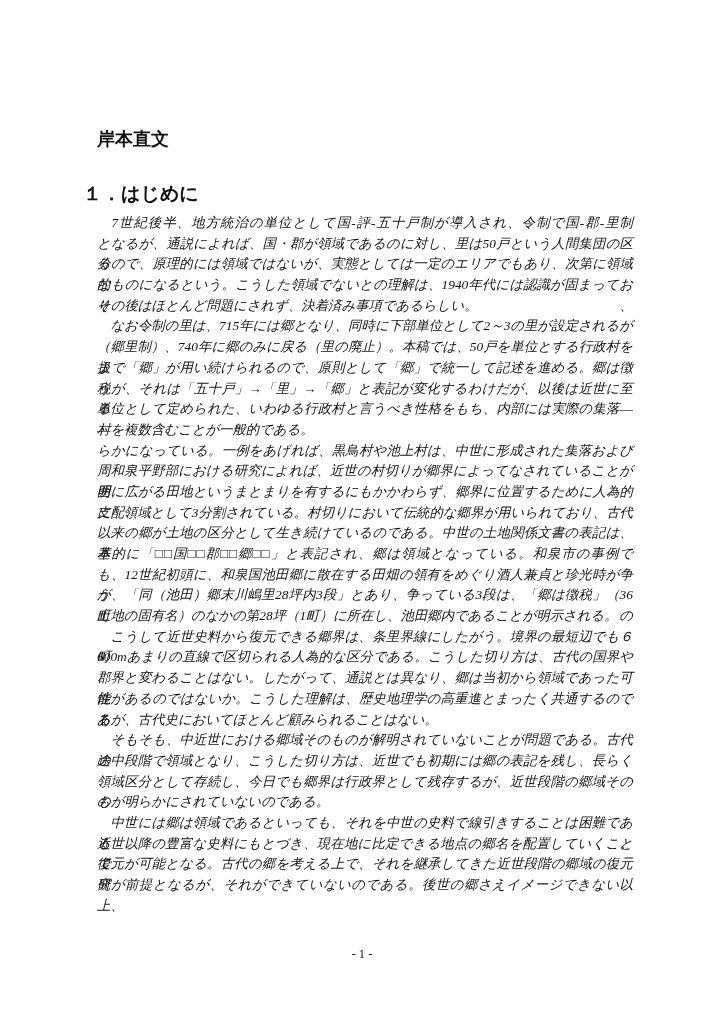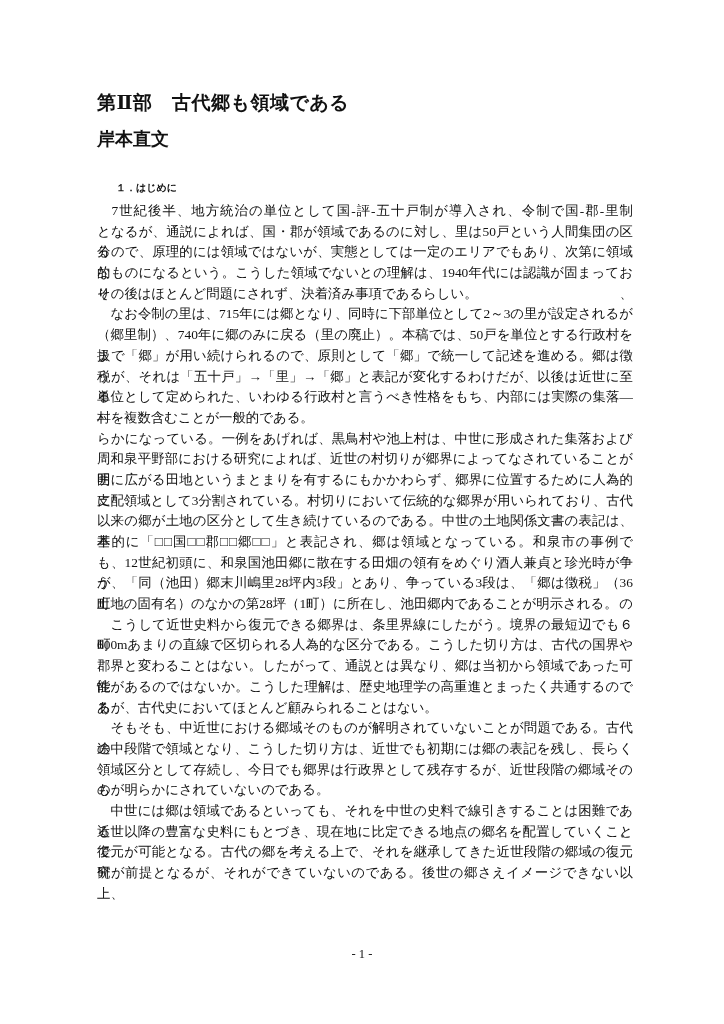--- a/index.html
+++ b/index.html
@@ -29,31 +29,32 @@
     position: absolute;
     left: 97px;
     top: 127px;
     font-size: 18px;
     font-weight: bold;
     white-space: nowrap;
     font-family: Liberation Serif, serif;
   }
   .section-heading {
     position: absolute;
-    left: 116px;
+    left: 83px;
     top: 181px;
-    font-size: 10px;
+    font-size: 19px;
     font-weight: bold;
     white-space: nowrap;
   }
   .body-text {
     position: absolute;
     left: 97px;
-    top: 201px;
+    top: 213px;
     width: 536px;
+    font-style: italic;
   }
   .line {
     font-size: 13.4px;
     line-height: 20.7px;
     height: 20.7px;
     text-align: justify;
     text-align-last: justify;
     text-justify: inter-character;
     white-space: normal;
     overflow: visible;
@@ -68,21 +69,20 @@
     top: 947px;
     text-align: center;
     font-size: 12.5px;
     color: #111111;
   }
 </style>
 </head>
 <body>
 
 <div class="page">
-  <div class="doc-title">第Ⅱ部　古代郷も領域である</div>
   <div class="doc-author">岸本直文</div>
   <div class="section-heading">１．はじめに</div>
   <div class="body-text">
       <div class="line">　7世紀後半、地方統治の単位として国-評-五十戸制が導入され、令制で国-郡-里制</div>
       <div class="line">となるが、通説によれば、国・郡が領域であるのに対し、里は50戸という人間集団の区分</div>
       <div class="line">るので、原理的には領域ではないが、実態としては一定のエリアでもあり、次第に領域的</div>
       <div class="line">なものになるという。こうした領域でないとの理解は、1940年代には認識が固まっており、</div>
       <div class="line para-end">その後はほとんど問題にされず、決着済み事項であるらしい。</div>
       <div class="line">　なお令制の里は、715年には郷となり、同時に下部単位として2～3の里が設定されるが</div>
       <div class="line">（郷里制）、740年に郷のみに戻る（里の廃止）。本稿では、50戸を単位とする行政村を扱</div>

